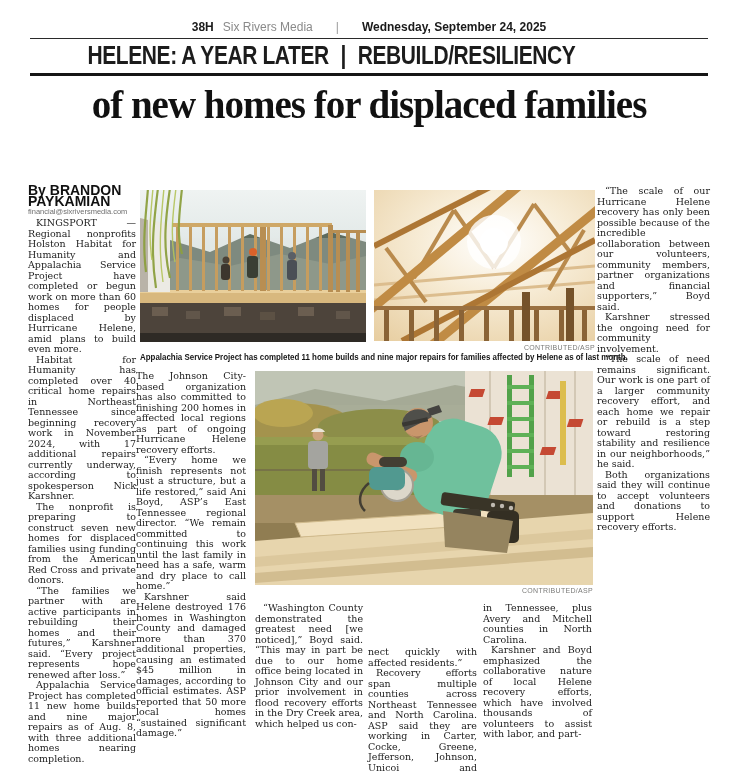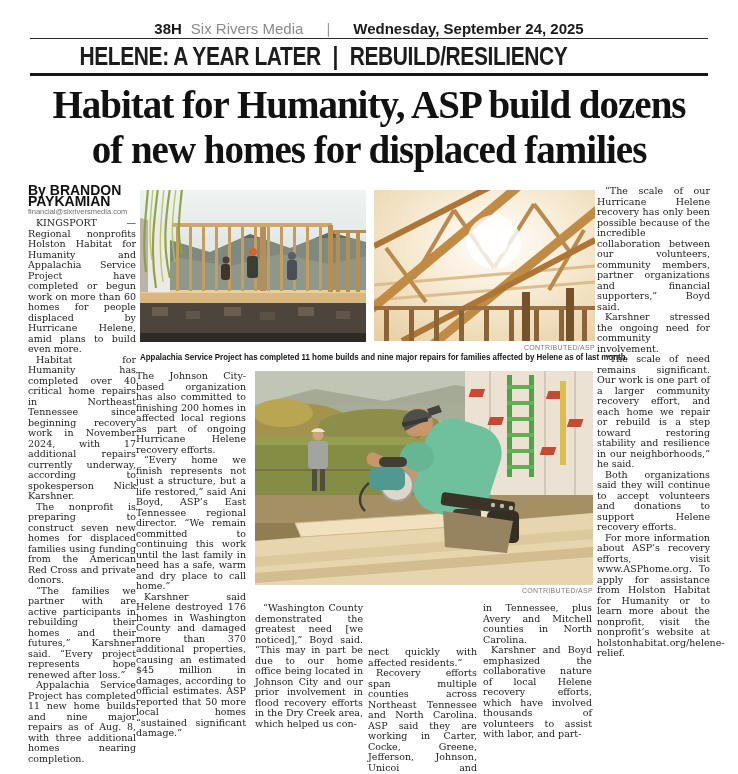--- a/index.html
+++ b/index.html
@@ -1,25 +1,25 @@
 <!DOCTYPE html>
 <html lang="en"><head>
 <meta charset="utf-8">
 <style>
   html,body{margin:0;padding:0;background:#ffffff;}
   .page{position:relative;width:738px;height:774px;background:#ffffff;overflow:hidden;
         font-family:"DejaVu Serif",serif;color:#1c1c1c;}
   
   .masthead{position:absolute;top:20px;left:0;width:738px;display:flex;justify-content:center;
-            align-items:baseline;gap:9px;font-family:"Liberation Sans",sans-serif;font-size:15px;}
+            align-items:baseline;gap:9px;font-family:"Liberation Sans",sans-serif;font-size:12px;}
   .mh-bold{font-weight:700;color:#1a1a1a;}
   .mh-gray{color:#8a8a8a;}
   .mh-sep{color:#9a9a9a;margin:0 14px;}
   .rule-thin{position:absolute;top:38px;left:30px;width:678px;height:1px;background:#2a2a2a;}
-  .banner{position:absolute;top:41px;left:4px;width:638px;height:30px;display:flex;justify-content:center;align-items:center;}
+  .banner{position:absolute;top:41px;left:12px;width:638px;height:30px;display:flex;justify-content:center;align-items:flex-start;}
   .banner-inner{font-family:"Liberation Sans",sans-serif;font-weight:700;font-size:25px;letter-spacing:-0.5px;
                 color:#1c1c1c;transform:scaleX(0.84);white-space:nowrap;display:flex;gap:14px;align-items:center;}
   .banner-inner .pipe{font-weight:700;}
   .rule-thick{position:absolute;top:73px;left:30px;width:678px;height:3px;background:#161616;}
   
   .headline{position:absolute;top:82px;left:0;width:738px;text-align:center;
             font-family:"Liberation Serif",serif;font-weight:700;font-size:39px;line-height:45px;
             letter-spacing:-1px;color:#111;}
   
   .byline{position:absolute;top:185px;left:28px;width:110px;font-family:"Liberation Sans",sans-serif;}
@@ -65,21 +65,20 @@
   <div class="banner">
     <div class="banner-inner">
       <span>HELENE: A YEAR LATER</span>
       <span class="pipe">|</span>
       <span>REBUILD/RESILIENCY</span>
     </div>
   </div>
   <div class="rule-thick"></div>
 
   <div class="headline">
-    <div>Habitat for Humanity, ASP build dozens</div>
     <div>of new homes for displaced families</div>
   </div>
 
   <div class="byline">
     <div class="by-name">By BRANDON PAYKAMIAN</div>
     <div class="by-email">financial@sixriversmedia.com</div>
   </div>
 
   <div class="photo" id="photo-tl">
     <svg viewBox="0 0 226 152" preserveAspectRatio="none" aria-hidden="true">
@@ -318,16 +317,15 @@
   <div class="col" id="col5">
     <p class="cont">in Tennessee, plus Avery and Mitchell counties in North Carolina.</p>
     <p>Karshner and Boyd emphasized the collaborative nature of local Helene recovery efforts, which have involved thousands of volunteers to assist with labor, and part-</p>
   </div>
 
   <div class="col" id="col6">
     <p>“The scale of our Hurricane Helene recovery has only been possible because of the incredible collaboration between our volunteers, community members, partner organizations and financial supporters,” Boyd said.</p>
     <p>Karshner stressed the ongoing need for community involvement.</p>
     <p>“The scale of need remains significant. Our work is one part of a larger community recovery effort, and each home we repair or rebuild is a step toward restoring stability and resilience in our neighborhoods,” he said.</p>
     <p>Both organizations said they will continue to accept volunteers and donations to support Helene recovery efforts.</p>
-    <p>For more information about ASP’s recovery efforts, visit www.ASPhome.org. To apply for assistance from Holston Habitat for Humanity or to learn more about the nonprofit, visit the nonprofit’s website at holstonhabitat.org/helene-relief.</p>
   </div>
 
 </div>
 
 </body></html>

